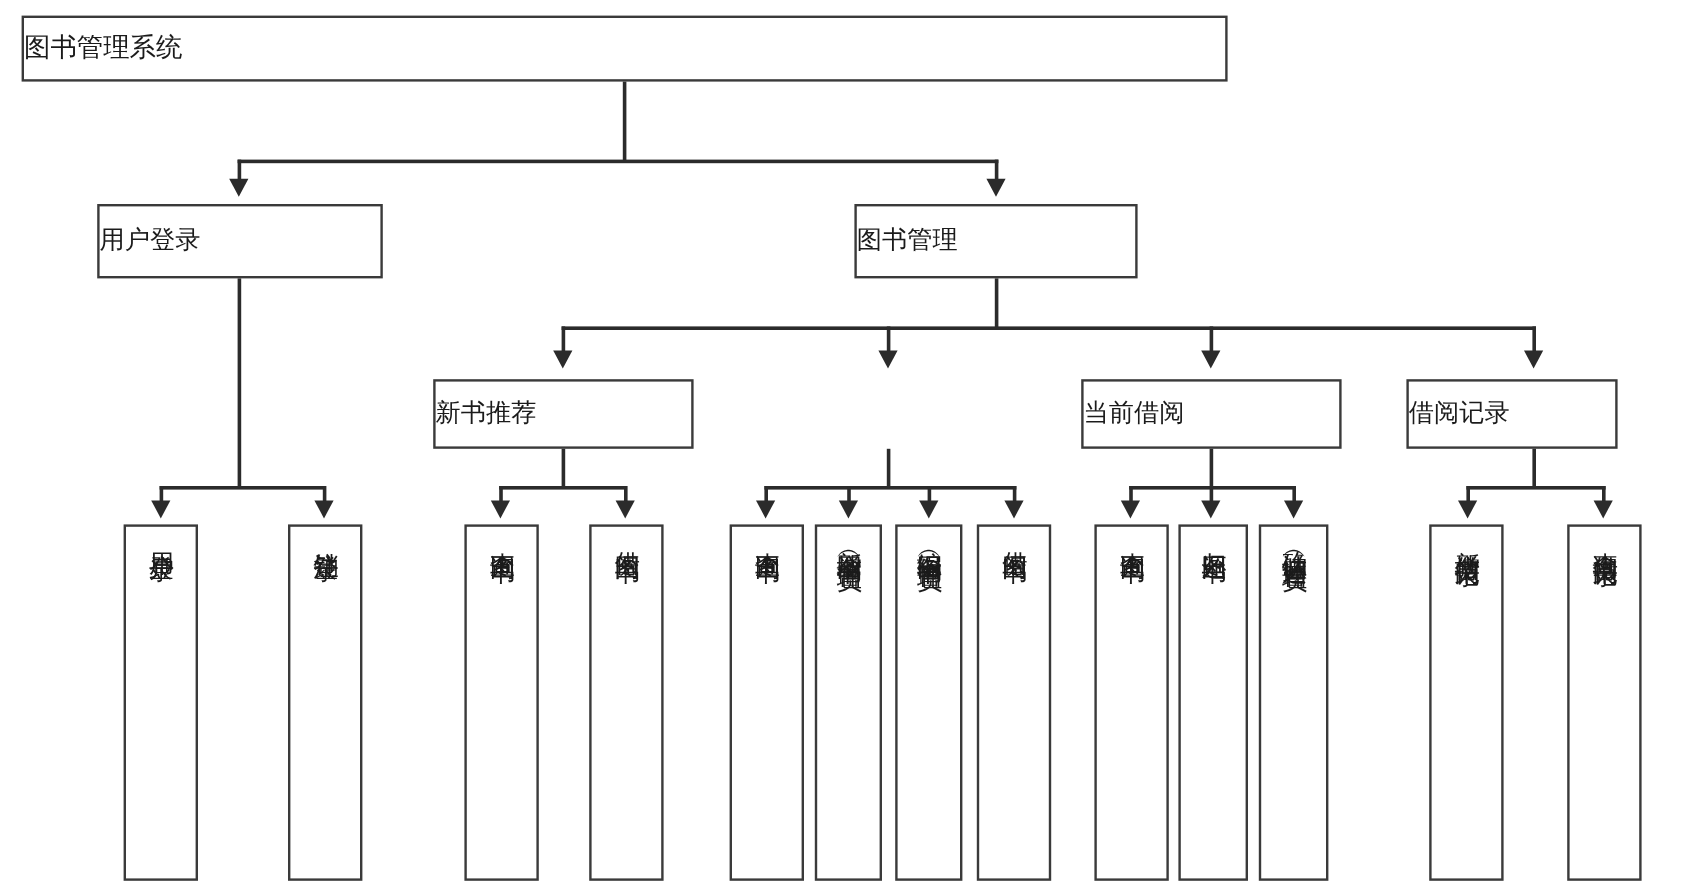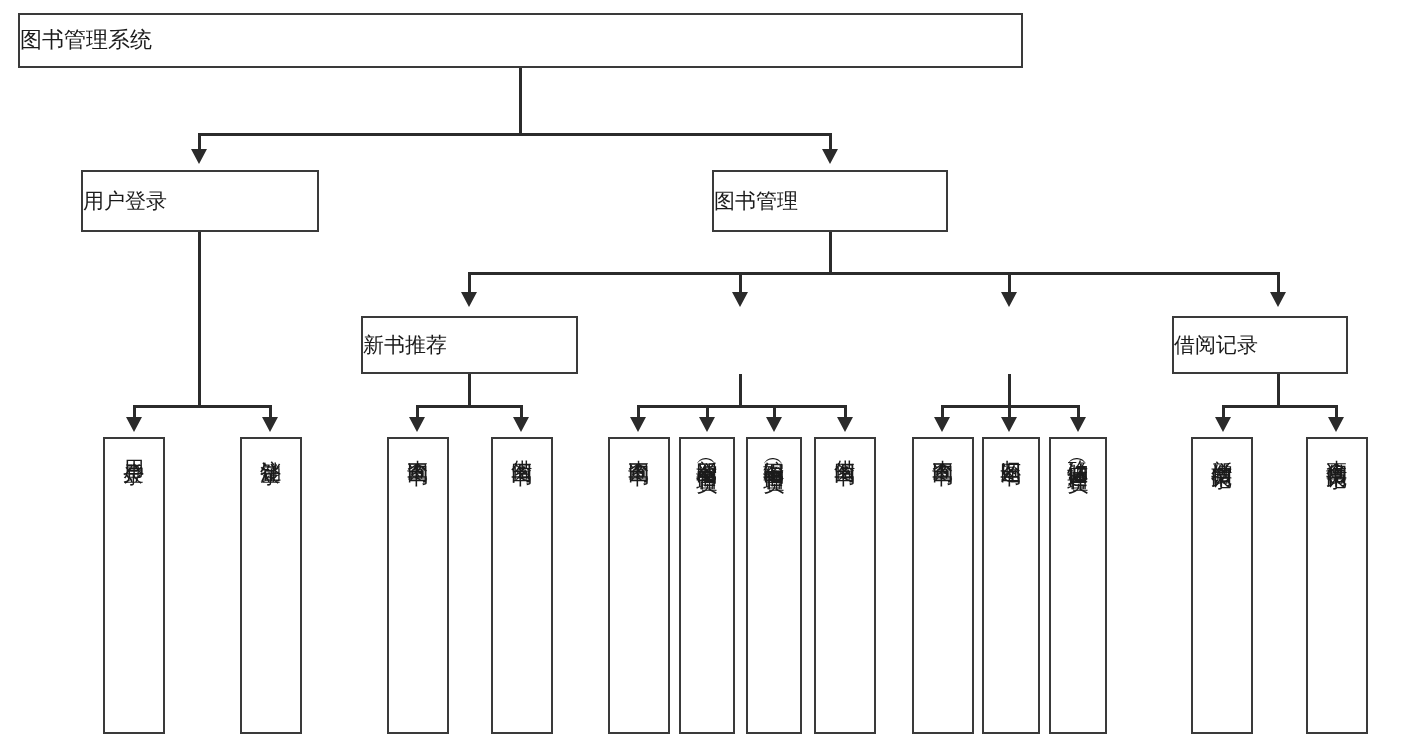--- a/index.html
+++ b/index.html
@@ -119,20 +119,23 @@
   <div class="vline" style="left:739px; top:272px; width:3px; height:21px;"></div>
   <div class="arrow" style="left:732px; top:292px;"></div>
   <div class="vline" style="left:1008px; top:272px; width:3px; height:21px;"></div>
   <div class="arrow" style="left:1001px; top:292px;"></div>
   <div class="vline" style="left:1277px; top:272px; width:3px; height:21px;"></div>
   <div class="arrow" style="left:1270px; top:292px;"></div>
 
   <div class="node lvl3" style="left:361px; top:316px; width:217px; height:58px;">
     <span>新书推荐</span>
   </div>
+  <div class="node lvl3" style="left:901px; top:316px; width:217px; height:58px;">
+    <span>当前借阅</span>
+  </div>
   <div class="node lvl3" style="left:1172px; top:316px; width:176px; height:58px;">
     <span>借阅记录</span>
   </div>
 
   <div class="vline" style="left:468px; top:374px; width:3px; height:33px;"></div>
   <div class="hline" style="left:416px; top:405px; width:106px; height:3px;"></div>
   <div class="vline" style="left:416px; top:405px; width:3px; height:13px;"></div>
   <div class="arrow" style="left:409px; top:417px;"></div>
   <div class="vline" style="left:520px; top:405px; width:3px; height:13px;"></div>
   <div class="arrow" style="left:513px; top:417px;"></div>

